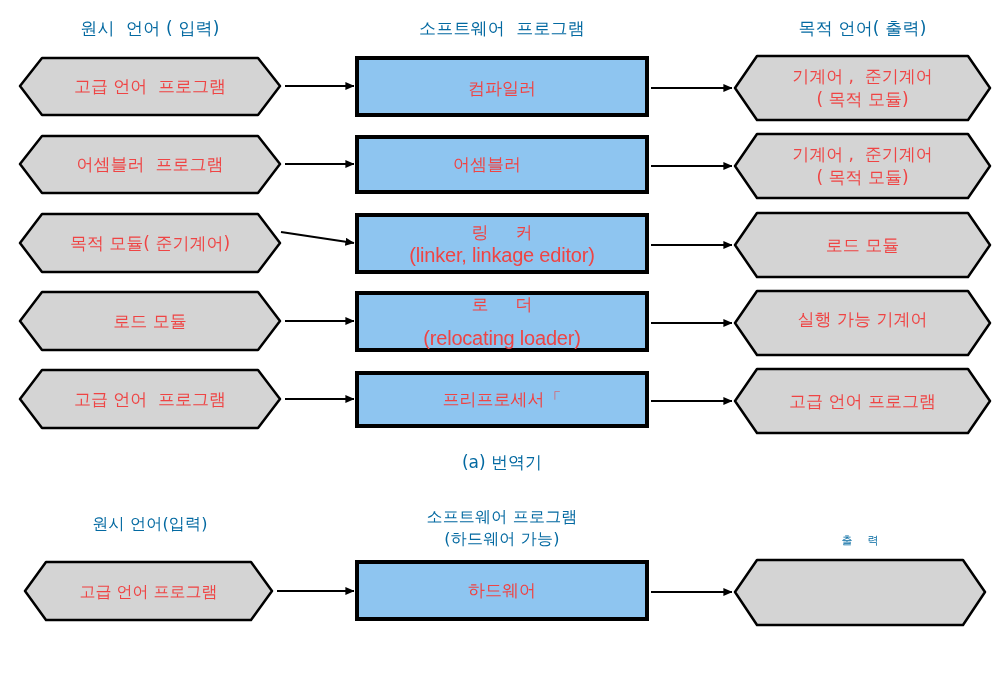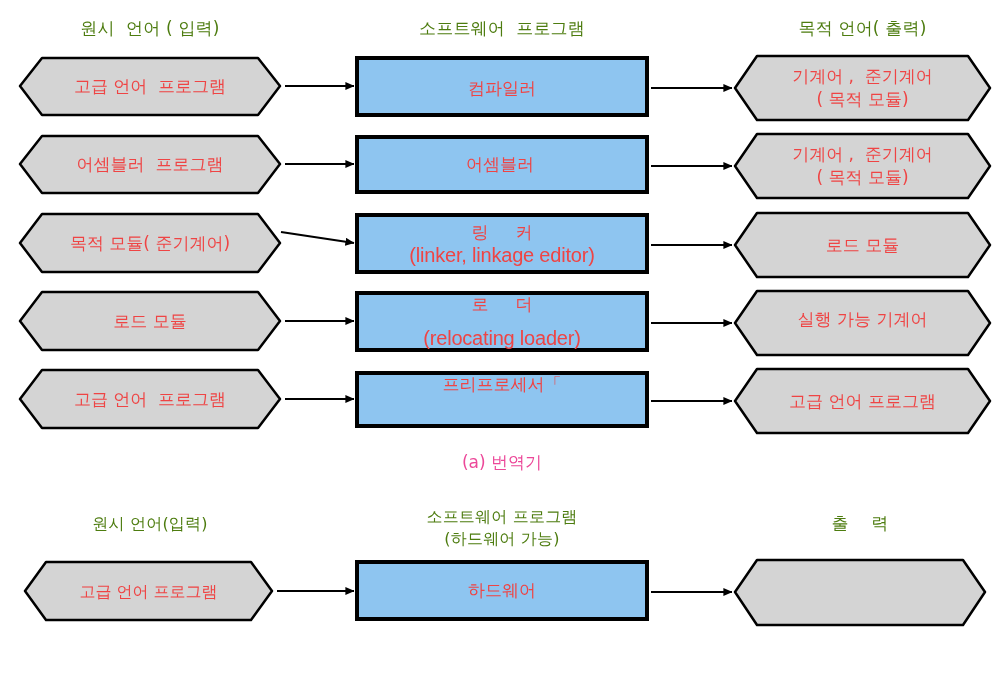--- a/index.html
+++ b/index.html
@@ -25,21 +25,21 @@
     width: 1008px;
     height: 682px;
   }
   .col-header {
     position: absolute;
     text-align: center;
     font-size: 17px;
     line-height: 21px;
     letter-spacing: 0.2px;
     white-space: pre;
-    color: #4d7c0f;
+    color: #0369a1;
   }
   .node-label {
     position: absolute;
     display: flex;
     align-items: center;
     justify-content: center;
     flex-direction: column;
     text-align: center;
     font-size: 17px;
     line-height: 23px;
@@ -50,21 +50,21 @@
   .node-label .ln {
     display: block;
     white-space: pre;
   }
   .caption {
     position: absolute;
     text-align: center;
     font-size: 17px;
     line-height: 21px;
     white-space: pre;
-    color: #ec4899;
+    color: #0369a1;
   }
   .latin-line {
     font-family: "Liberation Sans", "DejaVu Sans", sans-serif;
     font-size: 20px;
     letter-spacing: -0.2px;
   }
 </style>
 </head>
 <body>
 
@@ -125,21 +125,21 @@
     <span class="ln">컴파일러</span>
   </div>
   <div class="node-label" style="left:735px; top:56px; width:255px; height:64px;">
     <span class="ln">기계어 ,  준기계어</span>
     <span class="ln">( 목적 모듈)</span>
   </div>
 
   <div class="node-label" style="left:20px; top:136px; width:260px; height:57px;">
     <span class="ln">어셈블러  프로그램</span>
   </div>
-  <div class="node-label" style="left:355px; top:137px; width:290px; height:55px;">
+  <div class="node-label" style="left:342px; top:137px; width:290px; height:55px;">
     <span class="ln">어셈블러</span>
   </div>
   <div class="node-label" style="left:735px; top:134px; width:255px; height:64px;">
     <span class="ln">기계어 ,  준기계어</span>
     <span class="ln">( 목적 모듈)</span>
   </div>
 
   <div class="node-label" style="left:20px; top:214px; width:260px; height:58px;">
     <span class="ln">목적 모듈( 준기계어)</span>
   </div>
@@ -158,33 +158,33 @@
     <span class="ln">로     더</span>
     <span class="ln latin-line">(relocating loader)</span>
   </div>
   <div class="node-label" style="left:735px; top:291px; width:255px; height:57px;">
     <span class="ln">실행 가능 기계어</span>
   </div>
 
   <div class="node-label" style="left:20px; top:370px; width:260px; height:58px;">
     <span class="ln">고급 언어  프로그램</span>
   </div>
-  <div class="node-label" style="left:357px; top:358px; width:290px; height:53px;">
+  <div class="node-label" style="left:357px; top:373px; width:290px; height:53px;">
     <span class="ln">프리프로세서「</span>
   </div>
   <div class="node-label" style="left:735px; top:369px; width:255px; height:64px;">
     <span class="ln">고급 언어 프로그램</span>
   </div>
 
   <div class="caption" style="left:357px; top:452px; width:290px;">(a) 번역기</div>
 
   <div class="col-header" style="left:25px; top:513px; width:250px; font-size:16px;">원시 언어(입력)</div>
   <div class="col-header" style="left:357px; top:506px; width:290px; font-size:16px; line-height:22px;">소프트웨어 프로그램
 (하드웨어 가능)</div>
-  <div class="col-header" style="left:735px; top:513px; width:250px; font-size:17px;">출    력</div>
+  <div class="col-header" style="left:735px; top:530px; width:250px; font-size:11px;">출    력</div>
 
   <div class="node-label" style="left:25px; top:562px; width:247px; height:58px; font-size:16px;">
     <span class="ln">고급 언어 프로그램</span>
   </div>
   <div class="node-label" style="left:357px; top:562px; width:290px; height:57px;">
     <span class="ln">하드웨어</span>
   </div>
 
 
 </div>

